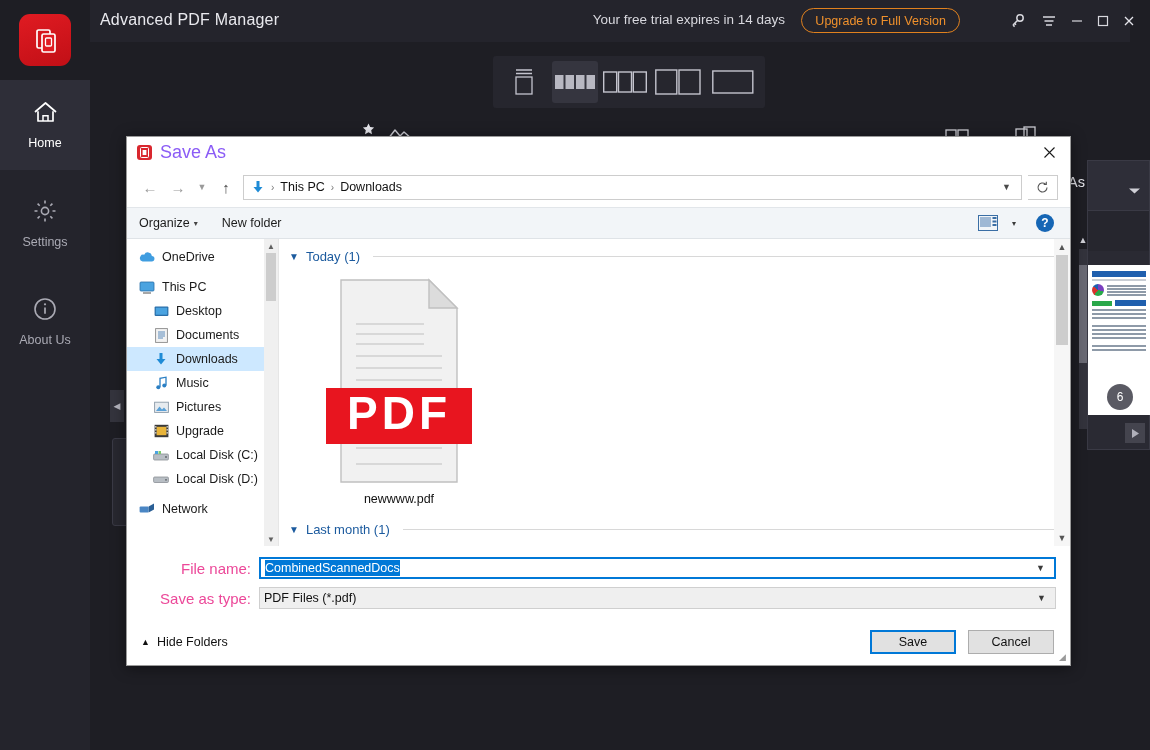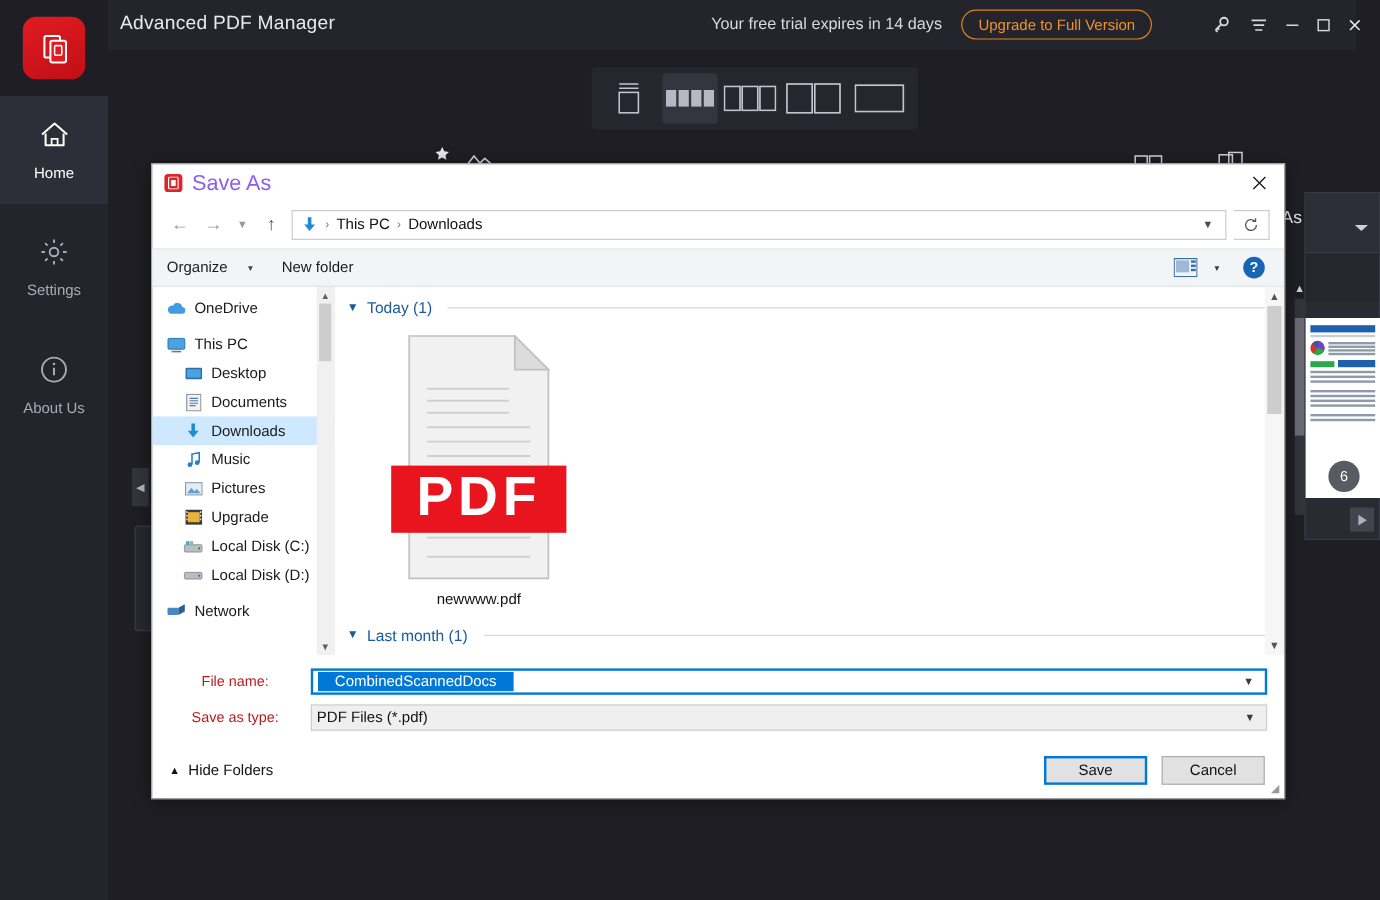--- a/index.html
+++ b/index.html
@@ -163,21 +163,21 @@
   .search-box {
     width:200px; height:25px; border:1px solid #cdcdcd; background:#fff;
     display:flex; align-items:center; gap:6px; padding:0 8px; margin-left:8px;
   }
   .search-box .ph { color:#6d6d6d; font-size:12.5px; }
 
   .dlg-tools {
     height:32px; background:#f2f5f8; border-top:1px solid #e2e6ea; border-bottom:1px solid #dfe3e7;
     display:flex; align-items:center; padding:0 12px; gap:24px; position:relative;
   }
-  .tool-link { font-size:12.5px; color:#1b1b1b; cursor:pointer; display:flex; align-items:center; gap:17px; }
+  .tool-link { font-size:12.5px; color:#1b1b1b; cursor:pointer; display:flex; align-items:center; gap:4px; }
   .caret-sm { font-size:8px; color:#444; }
   .view-ico { position:absolute; right:72px; width:20px; height:16px; cursor:pointer; }
   .view-caret { position:absolute; right:54px; color:#3a3a3a; font-size:8px; cursor:pointer; }
   .help-btn {
     position:absolute; right:16px; width:18px; height:18px; border-radius:50%;
     background:#1666b5; color:#fff; font-size:12px; font-weight:bold;
     display:flex; align-items:center; justify-content:center; cursor:pointer;
   }
 
   .dlg-body { display:flex; height:307px; }
@@ -211,28 +211,28 @@
   .pdf-ico { width:148px; height:210px; position:relative; }
   .file-label { font-size:12.5px; color:#111; margin-top:6px; }
   .files-scroll {
     position:absolute; right:0; top:0; width:16px; height:307px; background:#f6f6f6;
   }
   .fsb-arrow { height:16px; display:flex; align-items:center; justify-content:center; color:#555; font-size:9px; cursor:pointer; }
   .fsb-thumb { position:absolute; top:16px; left:2px; width:12px; height:90px; background:#cdcdcd; }
 
   .dlg-form { padding:10px 14px 0 14px; }
   .form-row { display:flex; align-items:center; height:24px; margin-bottom:6px; }
-  .form-lbl { width:118px; text-align:center; padding-right:8px; font-size:12px; color:#b91c1c; }
+  .form-lbl { width:118px; text-align:right; padding-right:8px; font-size:15px; color:#ec4899; }
   .combo {
     flex:1; height:22px; border:1px solid #7a7a7a; background:#fff;
     display:flex; align-items:center; padding:0 2px 0 4px; position:relative;
   }
   .combo.focus { border:2px solid #0078d7; }
   .combo.gray { background:#efefef; border:1px solid #cfcfcf; }
-  .sel-text { background:#0078d7; color:#fff; font-size:12.5px; padding:1px 14px; }
+  .sel-text { background:#0078d7; color:#fff; font-size:12.5px; padding:1px 0; }
   .plain-text { font-size:12.5px; color:#111; }
   .combo-caret { margin-left:auto; color:#3a3a3a; font-size:9px; padding:0 7px; cursor:pointer; }
 
   .dlg-foot { display:flex; align-items:center; padding:14px 16px 0 14px; }
   .hide-folders { display:flex; align-items:center; gap:7px; font-size:12.5px; color:#111; cursor:pointer; }
   .btns { margin-left:auto; display:flex; gap:12px; }
   .btn {
     width:86px; height:24px; font-size:12.5px; font-family:inherit;
     background:#e1e1e1; border:1px solid #adadad; cursor:pointer; color:#111;
   }

